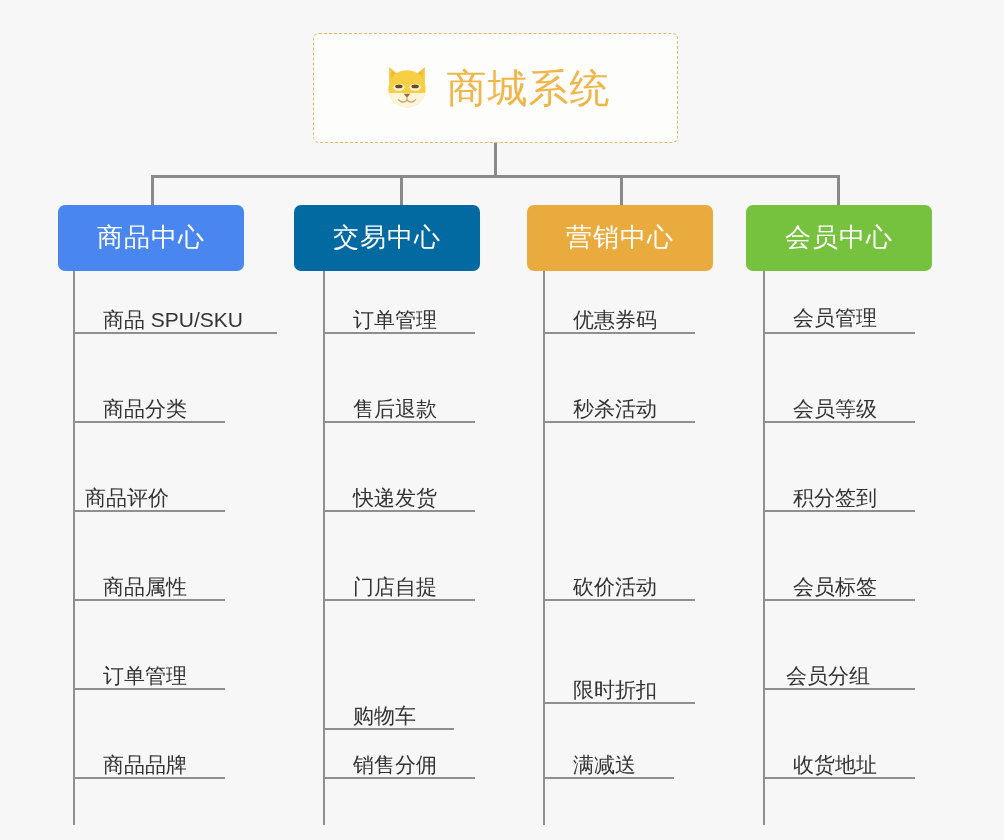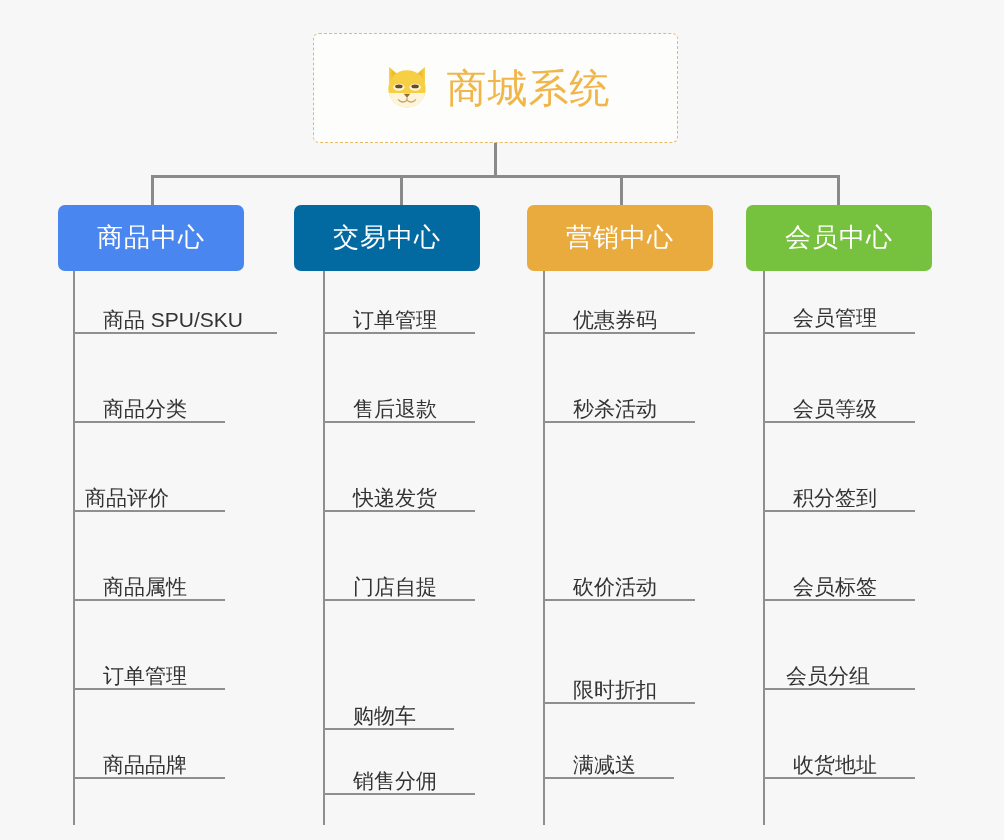--- a/index.html
+++ b/index.html
@@ -203,21 +203,21 @@
       </div>
     <div class="leaf" style="top:211px;width:152px;">
         <span class="leaf-label">快递发货</span>
       </div>
     <div class="leaf" style="top:300px;width:152px;">
         <span class="leaf-label">门店自提</span>
       </div>
     <div class="leaf" style="top:389px;width:131px;margin-top:40px;">
         <span class="leaf-label">购物车</span>
       </div>
-    <div class="leaf" style="top:478px;width:152px;margin-top:16px;">
+    <div class="leaf" style="top:478px;width:152px;">
         <span class="leaf-label">销售分佣</span>
       </div>
   </div>
 
   <div class="branch-col" style="left:530px;">
     <div class="spine"></div>
     <div class="leaf" style="top:33px;width:152px;">
         <span class="leaf-label">优惠券码</span>
       </div>
     <div class="leaf" style="top:122px;width:152px;">

